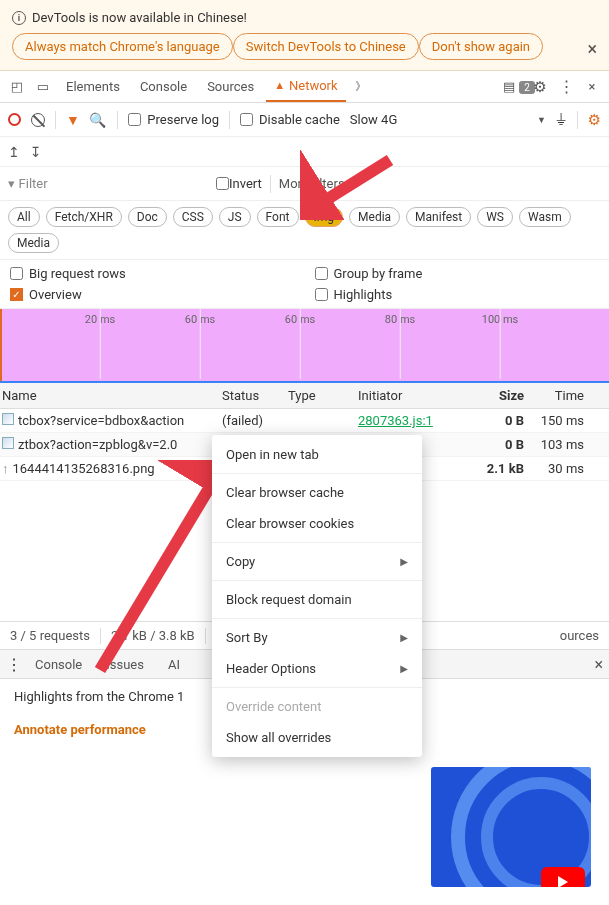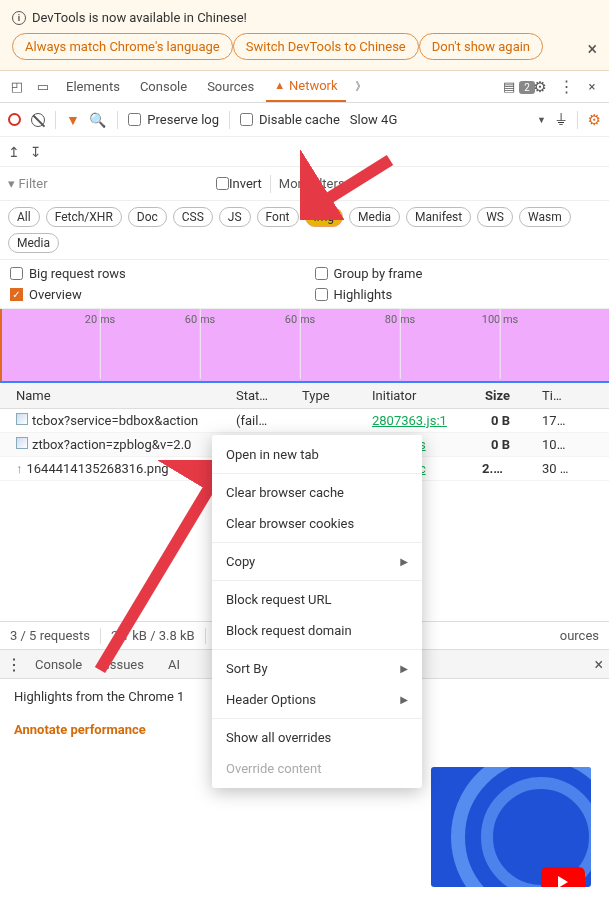--- a/index.html
+++ b/index.html
@@ -55,21 +55,21 @@
 .opt .checked { width:13px; height:13px; background:#e06b1f; display:inline-flex; align-items:center; justify-content:center; color:#fff; font-size:10px; }
 
 
 .timeline { height:74px; border-bottom:2px solid #3b82f6; position:relative; background:#f0abfc; }
 .timeline .edgebar { position:absolute; left:0; top:0; width:2px; height:100%; background:#e06b1f; }
 .tick { position:absolute; top:4px; font-size:11px; color:#666; transform:translateX(-50%); }
 .tick::before { content:""; position:absolute; top:-4px; left:50%; width:1px; height:70px; background:#eee; }
 
 
 .thead { display:flex; background:#f5f5f5; border-bottom:1px solid #ddd; height:26px; align-items:center; }
-.th, .td { padding:0 16px; overflow:hidden; white-space:nowrap; text-overflow:ellipsis; }
+.th, .td { padding:0 2px; overflow:hidden; white-space:nowrap; text-overflow:ellipsis; }
 .c-name{flex:0 0 220px;} .c-status{flex:0 0 66px;} .c-type{flex:0 0 70px;} .c-init{flex:0 0 110px;} .c-size{flex:0 0 60px; text-align:right;font-weight:bold;} .c-time{flex:0 0 60px; text-align:right;}
 .trow { display:flex; height:24px; align-items:center; border-bottom:1px solid #f3f3f3; cursor:pointer; }
 .trow:nth-child(even){ background:#fafafa; }
 .fileic { width:12px; height:12px; border:1px solid #8ab; display:inline-block; margin-right:4px; background:linear-gradient(135deg,#cde,#fff); }
 .upic { color:#888; margin-right:4px; }
 .init-link { color:#1a5; text-decoration:underline; }
 .tbody { height:212px; position:relative; }
 
 
 .summary { border-top:1px solid #ddd; height:28px; display:flex; align-items:center; padding:0 10px; gap:10px; color:#555; }
@@ -236,21 +236,21 @@
   <div class="th c-size">Size</div>
   <div class="th c-time">Time</div>
 </div>
 <div class="tbody" id="tbody">
     <div class="trow">
       <div class="td c-name"><span class="fileic"></span>tcbox?service=bdbox&amp;action</div>
       <div class="td c-status">(failed)</div>
       <div class="td c-type"></div>
       <div class="td c-init"><span class="init-link">2807363.js:1</span></div>
       <div class="td c-size">0 B</div>
-      <div class="td c-time">170 ms</div>
+      <div class="td c-time">150 ms</div>
     </div>
     <div class="trow">
       <div class="td c-name"><span class="fileic"></span>ztbox?action=zpblog&amp;v=2.0</div>
       <div class="td c-status"></div>
       <div class="td c-type"></div>
       <div class="td c-init"><span class="init-link">bfe90d.js</span></div>
       <div class="td c-size">0 B</div>
       <div class="td c-time">103 ms</div>
     </div>
     <div class="trow">
@@ -294,34 +294,33 @@
   <div class="ctx-item">Open in new tab</div>
   <div class="ctx-sep"></div>
   <div class="ctx-item">Clear browser cache</div>
   <div class="ctx-item">Clear browser cookies</div>
   <div class="ctx-sep"></div>
   <div class="ctx-item">
       <span>Copy</span>
       <span class="ctx-caret">▶</span>
     </div>
   <div class="ctx-sep"></div>
-  <div class="ctx-item">Block request URL</div>
   <div class="ctx-item">Block request domain</div>
   <div class="ctx-sep"></div>
   <div class="ctx-item">
       <span>Sort By</span>
       <span class="ctx-caret">▶</span>
     </div>
   <div class="ctx-item">
       <span>Header Options</span>
       <span class="ctx-caret">▶</span>
     </div>
   <div class="ctx-sep"></div>
+  <div class="ctx-item disabled">Override content</div>
   <div class="ctx-item">Show all overrides</div>
-  <div class="ctx-item disabled">Override content</div>
 </div>
 
 <svg class="arrow-svg" style="left:300px; top:150px;" width="100" height="70">
   <defs>
       <marker id="ah1" markerWidth="12" markerHeight="12" refX="2" refY="6" orient="auto">
         <path d="M0,0 L12,6 L0,12 Z" fill="#e63946"></path>
       </marker>
     </defs>
   <line x1="90" y1="10" x2="10" y2="60" stroke="#e63946" stroke-width="12" marker-end="url(#ah1)"></line>
 </svg>

